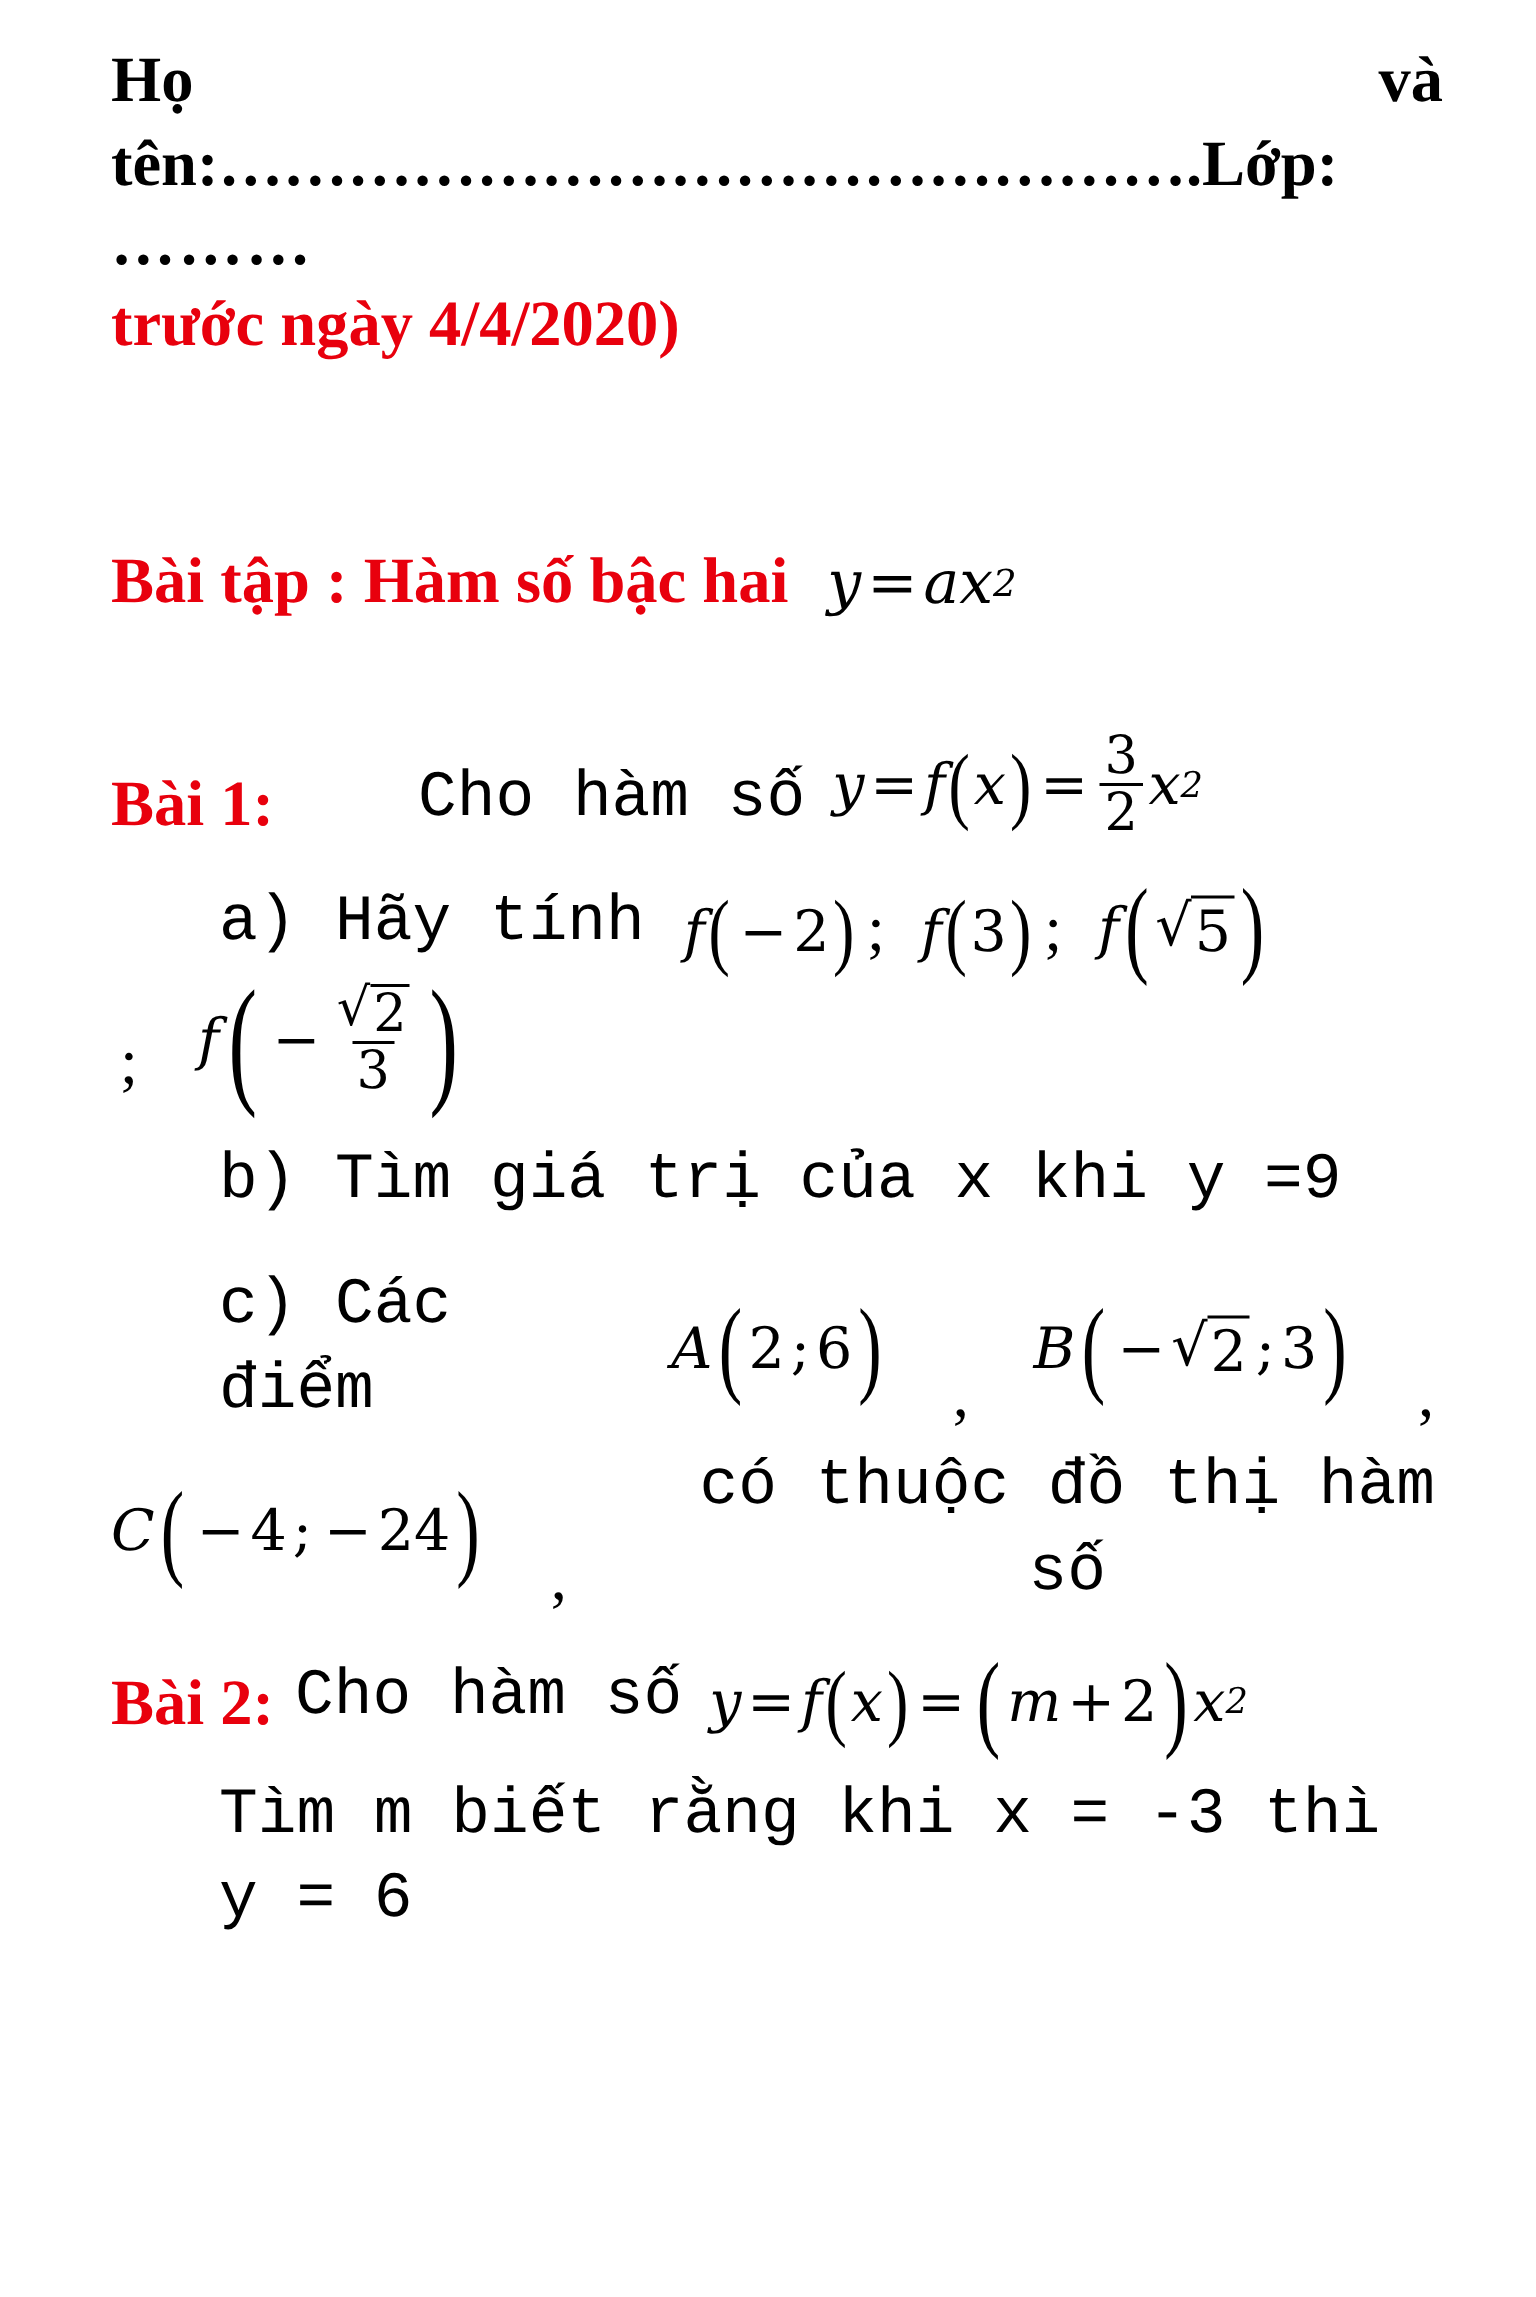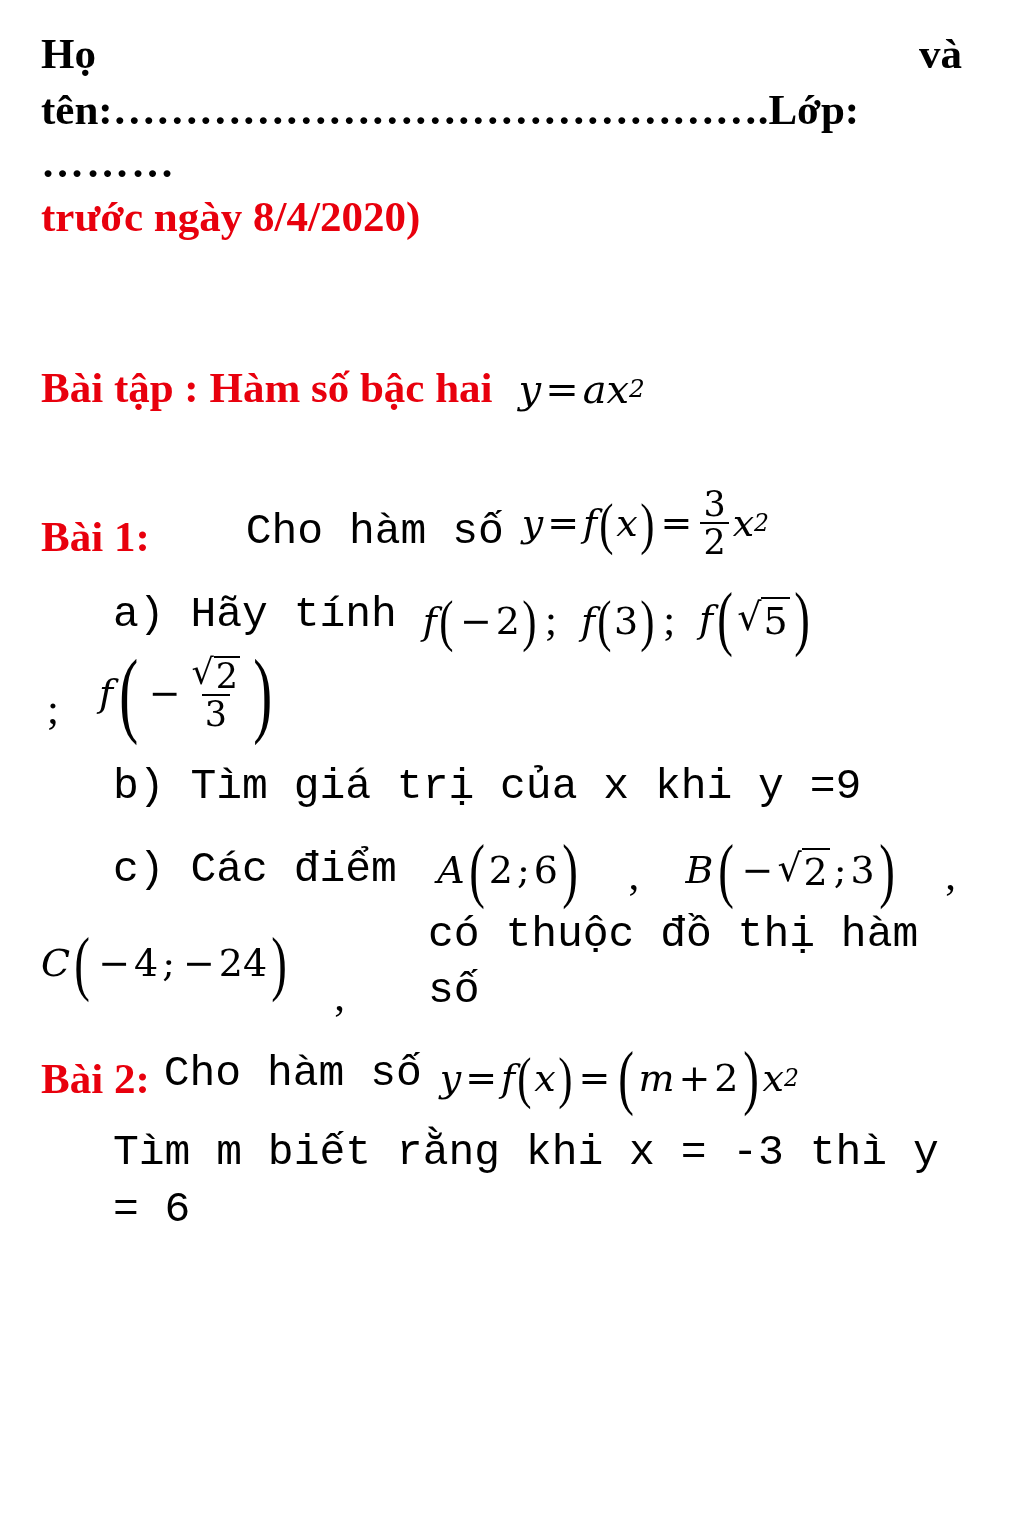--- a/index.html
+++ b/index.html
@@ -15,21 +15,21 @@
     overflow: hidden;
   }
   .page {
     position: relative;
     width: 1024px;
     height: 1531px;
     padding: 0;
     box-sizing: border-box;
   }
   .content {
-    padding: 26px 62px 0 41px;
+    padding: 26px 62px 0 74px;
     box-sizing: border-box;
   }
   .line {
     font-size: 43px;
     line-height: 1.32;
     font-family: Liberation Mono, monospace;
   }
   .header-line {
     font-size: 43px;
     font-weight: bold;
@@ -155,21 +155,21 @@
 <div class="page">
   <div class="content">
 
     <div class="header-line">
       <span>Họ</span>
       <span>và</span>
     </div>
     <div class="header-row2">tên:……………………………………….Lớp:</div>
     <div class="dots-small">………</div>
 
-    <div class="notice">trước ngày 8/4/2020)</div>
+    <div class="notice">trước ngày 4/4/2020)</div>
 
     <div class="spacer-lg"></div>
 
     <div class="row title-row">
       <span class="label-red">Bài tập : Hàm số bậc hai</span>
       <span style="width:26px"></span>
       <span class="math" style="font-size:40px">
         <span class="up">y</span>
           <span class="op">=</span>
           <span class="up">ax</span>
@@ -293,21 +293,21 @@
         <span class="up">C</span>
           <span class="paren-mid">(</span>
           <span class="op">−</span>
           <span class="num">4</span>
           <span class="op">;</span>
           <span class="op">−</span>
           <span class="num">24</span>
           <span class="paren-mid">)</span>
       </span>
       <span class="text-sep" style="align-self:flex-end;">,</span>
-      <span class="line" style="flex:1; text-align:left; padding-left:40px;">có thuộc đồ thị hàm số</span>
+      <span class="line" style="flex:1; text-align:center; padding-left:40px;">có thuộc đồ thị hàm số</span>
     </div>
 
     <div class="spacer-sm"></div>
 
     <div class="row">
       <span class="label-red">Bài 2:</span>
       <span style="width:14px"></span>
       <span class="line">Cho hàm số</span>
       <span style="width:18px"></span>
       <span class="math" style="font-size:38px">

